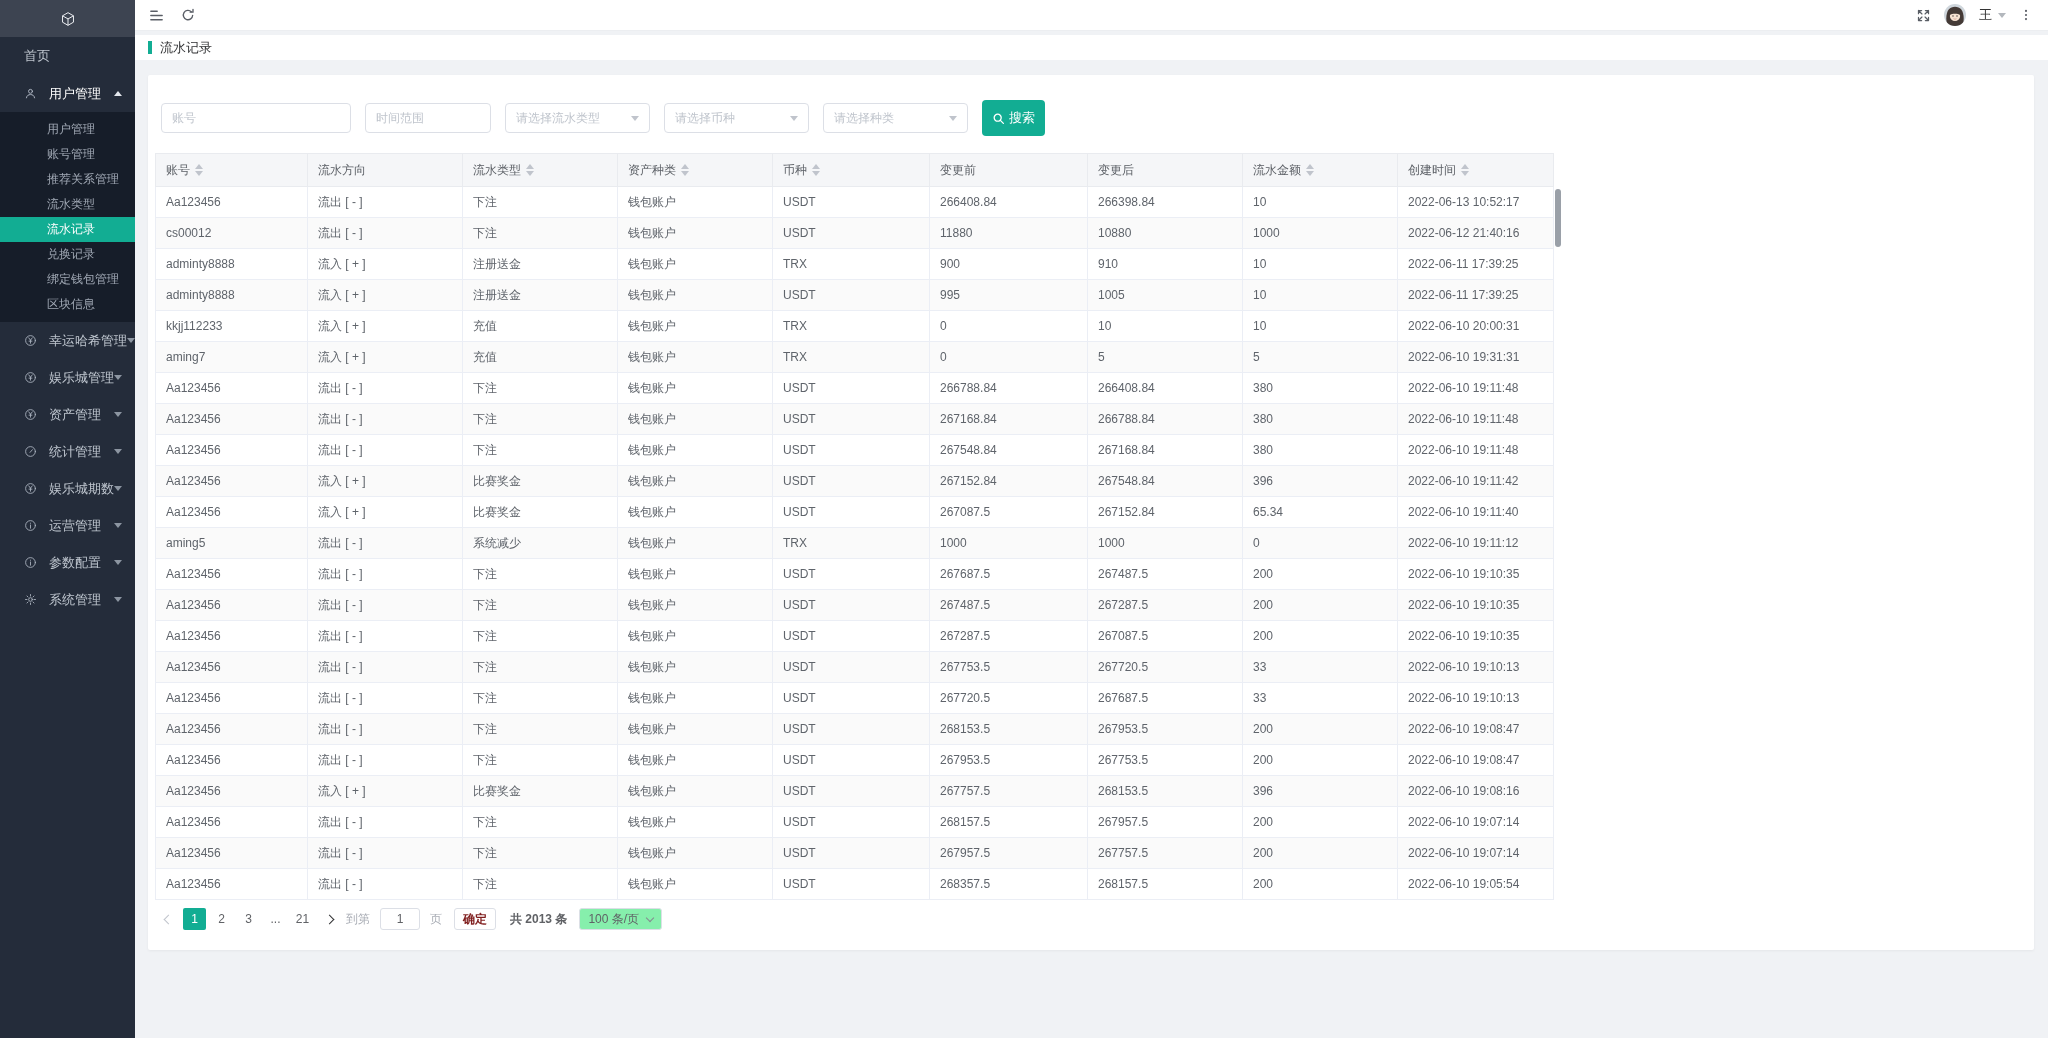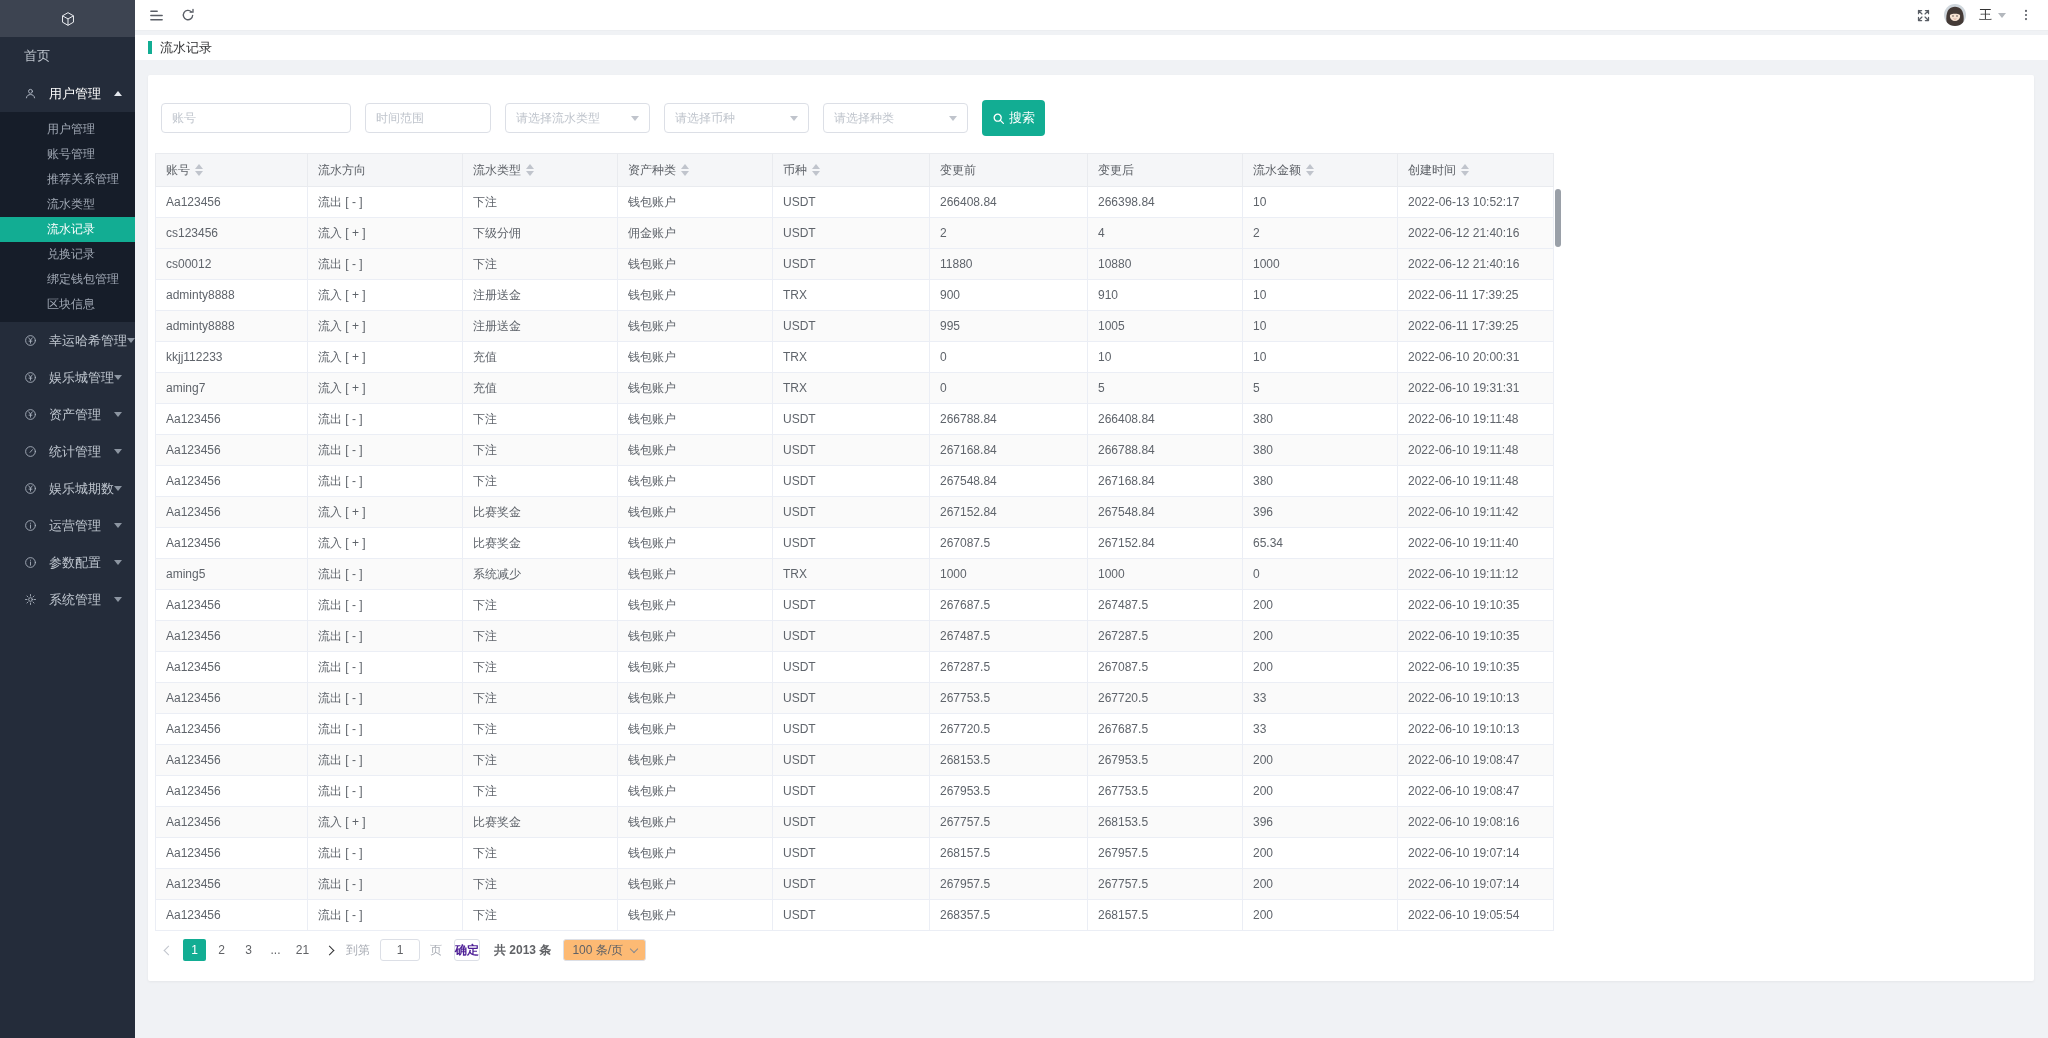--- a/index.html
+++ b/index.html
@@ -63,23 +63,23 @@
   .pagination { display:flex; align-items:center; margin:8px 0 0 9px; font-size:12px; color:#606266; gap:4px; }
   .pg { min-width:23px; height:22px; display:inline-flex; align-items:center; justify-content:center; border:none; background:transparent; font-size:12px; color:#606266; cursor:pointer; font-family:inherit; border-radius:2px; padding:0 4px; }
   .pg.active { background:#12ad93; color:#fff; }
   .chevbox { width:22px; height:22px; display:inline-flex; align-items:center; justify-content:center; background:transparent; border:none; cursor:pointer; }
   .chev { width:7px; height:7px; border-left:1.6px solid currentColor; border-bottom:1.6px solid currentColor; display:inline-block; }
   .chev.l { transform:rotate(45deg); }
   .chev.r { transform:rotate(225deg); }
   .chevbox.prev { color:#c0c4cc; } .chevbox.next { color:#303133; }
   .go-label { color:#a9adb5; margin:0 2px; }
   .go-input { width:40px; height:22px; border:1px solid #dcdfe6; border-radius:3px; text-align:center; font-size:12px; color:#606266; outline:none; font-family:inherit; margin:0 4px; }
-  .confirm-btn { height:22px; border:1px solid #dcdfe6; border-radius:3px; background:#fff; padding:0 0; font-size:12px; font-weight:700; color:#4c1d95; cursor:pointer; margin:0 6px; font-family:inherit; }
+  .confirm-btn { height:22px; border:1px solid #dcdfe6; border-radius:3px; background:#fff; padding:0 8px; font-size:12px; font-weight:700; color:#7f1d1d; cursor:pointer; margin:0 6px; font-family:inherit; }
   .total { margin:0 8px 0 4px;font-weight:bold; }
-  .size-select { height:22px; border:1px solid #dcdfe6; border-radius:3px; display:inline-flex; align-items:center; gap:8px; padding:0 8px; cursor:pointer; background:#fdba74; color:#606266; }
+  .size-select { height:22px; border:1px solid #dcdfe6; border-radius:3px; display:inline-flex; align-items:center; gap:8px; padding:0 8px; cursor:pointer; background:#86efac; color:#606266; }
   .size-select .vchev { width:6px; height:6px; border-left:1.5px solid #86898f; border-bottom:1.5px solid #86898f; transform:rotate(-45deg); margin-top:-3px; }
 </style>
 </head>
 <body>
 
 <aside class="sidebar">
   <div class="logo">
     <svg width="16" height="16" viewBox="0 0 24 24" fill="none" stroke="#eceef2" stroke-width="1.5" stroke-linejoin="round">
         <path d="M12 2.5l8.2 4.7v9.6L12 21.5l-8.2-4.7V7.2z"></path>
         <path d="M3.8 7.2L12 11.9l8.2-4.7M12 11.9v9.6"></path>
@@ -356,31 +356,20 @@
             <tr>
               <td>Aa123456</td>
               <td>流出 [ - ]</td>
               <td>下注</td>
               <td>钱包账户</td>
               <td>USDT</td>
               <td>266408.84</td>
               <td>266398.84</td>
               <td>10</td>
               <td>2022-06-13 10:52:17</td>
-            </tr>
-            <tr class="even">
-              <td>cs123456</td>
-              <td>流入 [ + ]</td>
-              <td>下级分佣</td>
-              <td>佣金账户</td>
-              <td>USDT</td>
-              <td>2</td>
-              <td>4</td>
-              <td>2</td>
-              <td>2022-06-12 21:40:16</td>
             </tr>
             <tr class="even">
               <td>cs00012</td>
               <td>流出 [ - ]</td>
               <td>下注</td>
               <td>钱包账户</td>
               <td>USDT</td>
               <td>11880</td>
               <td>10880</td>
               <td>1000</td>

